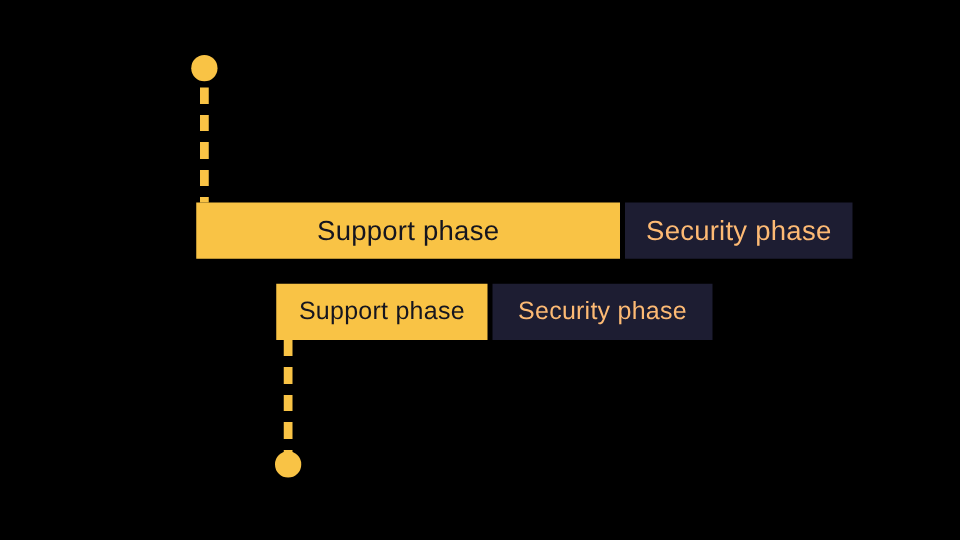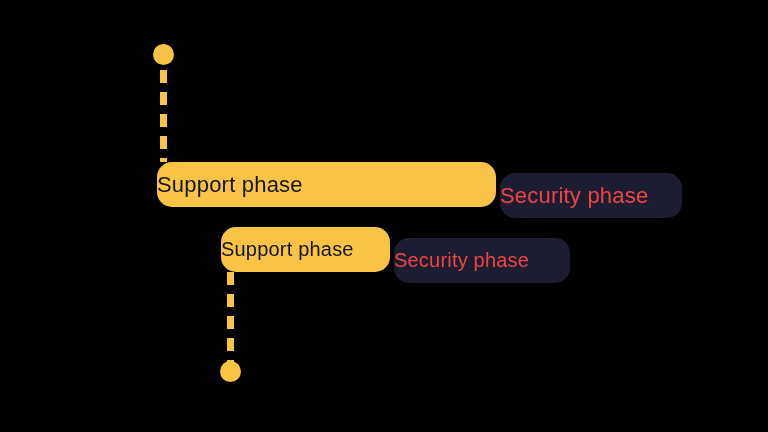--- a/index.html
+++ b/index.html
@@ -12,33 +12,32 @@
     width: 768px;
     height: 432px;
     background: #000000;
     overflow: hidden;
     font-family: "Liberation Sans", sans-serif;
   }
   .seg {
     position: absolute;
     display: flex;
     align-items: center;
+    justify-content: center;
     font-weight: 500;
     letter-spacing: 0.2px;
     white-space: nowrap;
-    border-radius: 15px;
   }
   .seg.support {
     background: #f9c345;
     color: #15151f;
   }
   .seg.security {
     background: #1d1d32;
-    color: #ef4444;
-    margin-top: 11px;
+    color: #fdba74;
   }
   
   #r1-support  { left: 157px; top: 162px; width: 339px; height: 45px; font-size: 22px; }
   #r1-security { left: 500px; top: 162px; width: 182px; height: 45px; font-size: 22px; }
   
   #r2-support  { left: 221px; top: 227px; width: 169px; height: 45px; font-size: 20px; }
   #r2-security { left: 394px; top: 227px; width: 176px; height: 45px; font-size: 20px; }
 
   .dot {
     position: absolute;

